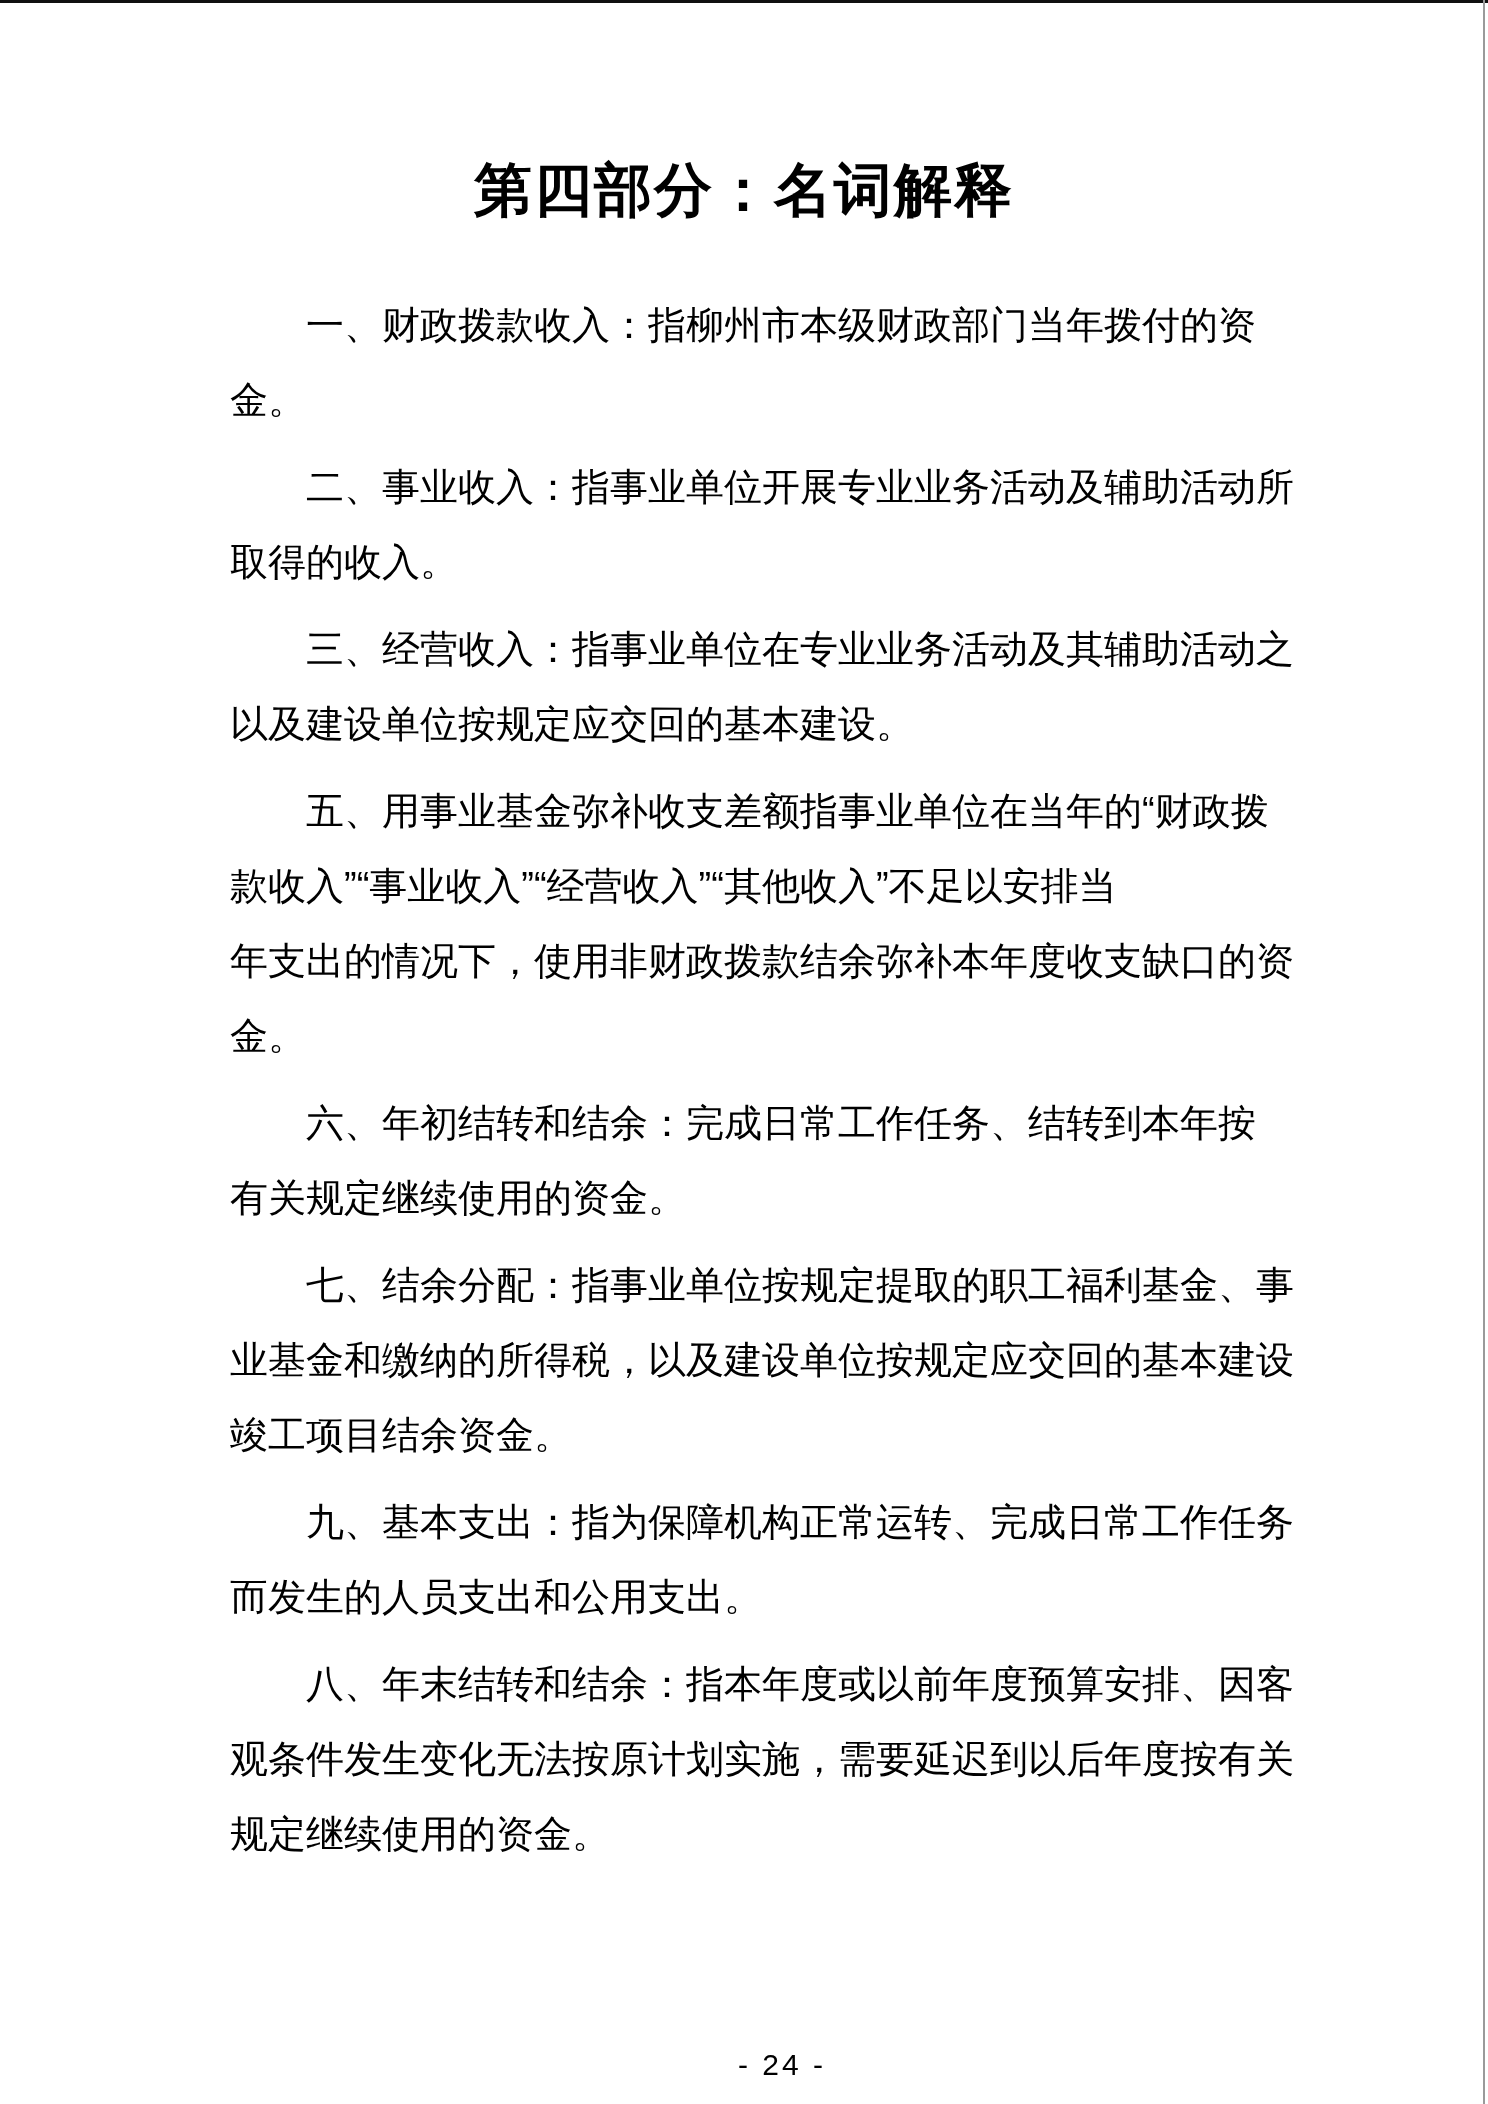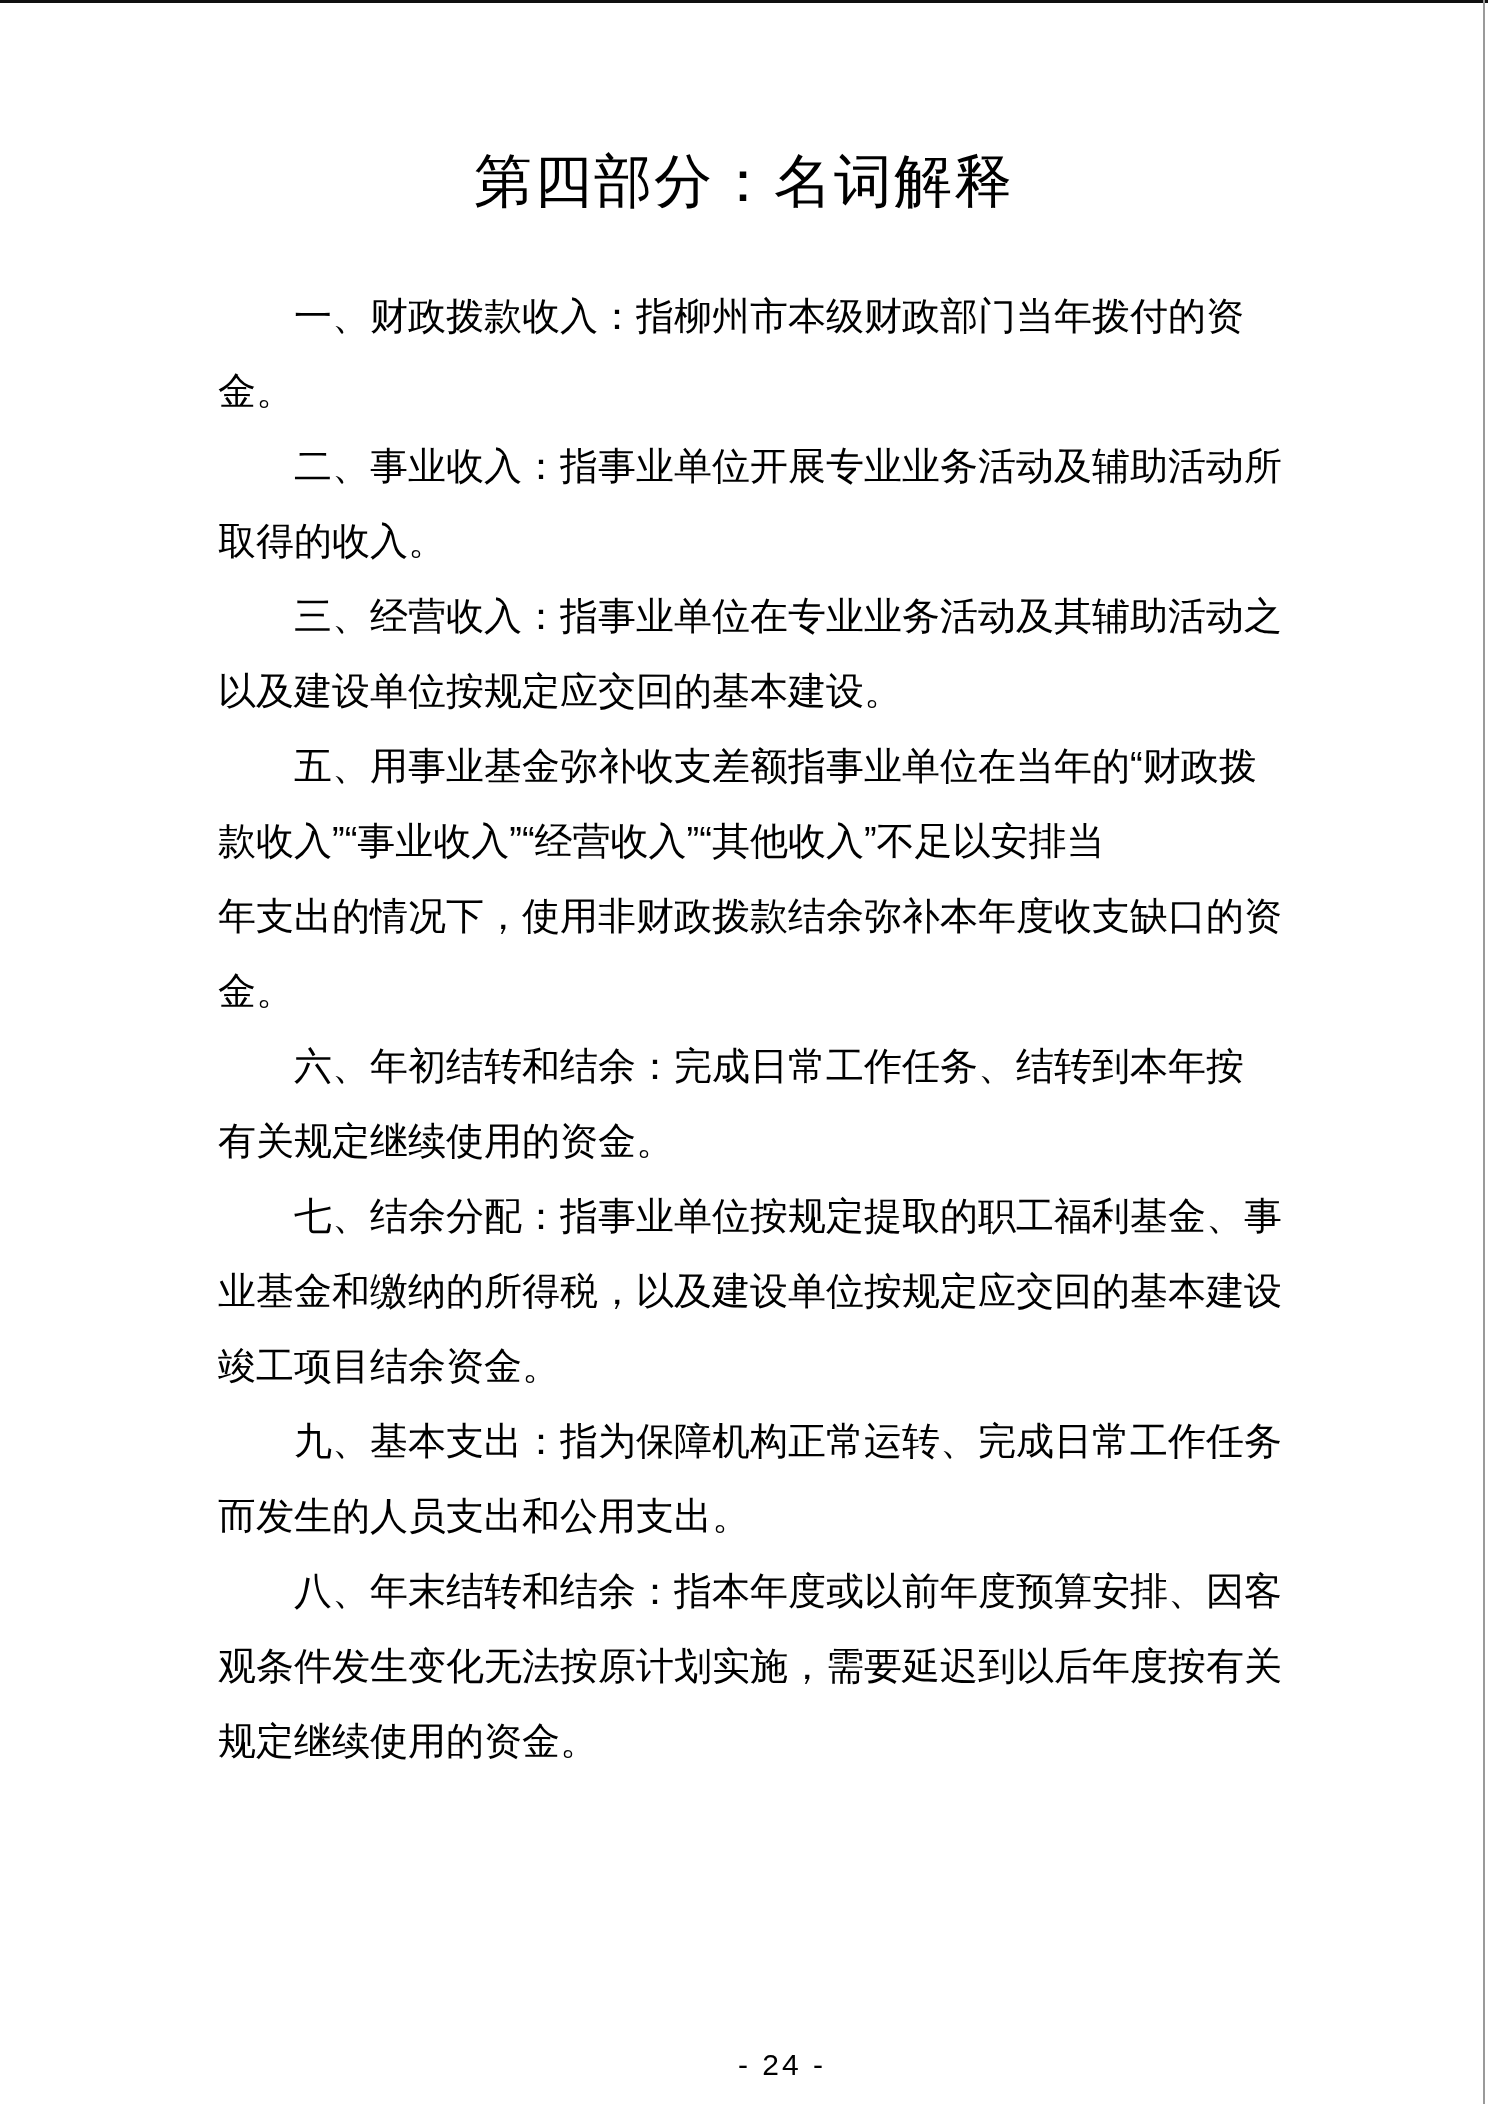--- a/index.html
+++ b/index.html
@@ -24,33 +24,33 @@
     width: 100%; height: 3px;
     background: #101010;
   }
   .scan-edge-right {
     position: absolute;
     top: 0; right: 3px;
     width: 2px; height: 100%;
     background: #9a9a9a;
   }
   .doc-title {
-    margin: 7px;
+    margin: 16px;
     padding-top: 138px;
     font-size: 58px;
     line-height: 72px;
-    font-weight: normal;
+    font-weight: bold;
     text-align: center;
     letter-spacing: 2px;
   }
   .doc-body {
     margin: 62px 80px 0 218px;
   }
   .doc-body p {
-    margin: 0;
+    margin: 12px;
     font-size: 38px;
     line-height: 75px;
     text-indent: 2em;       
     white-space: pre-line;  
     letter-spacing: 0;
   }
   .page-footer {
     position: absolute;
     bottom: 22px;
     left: 0;

